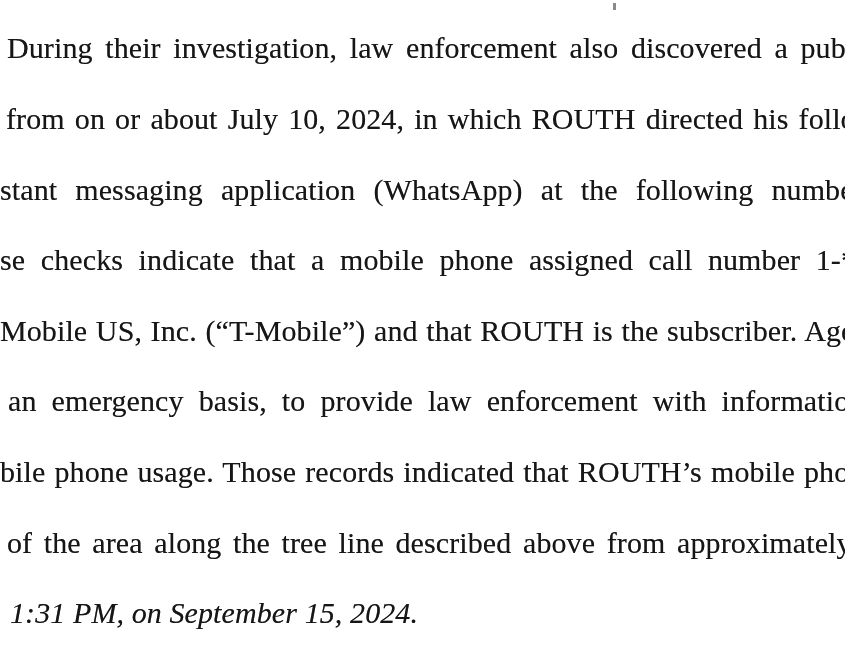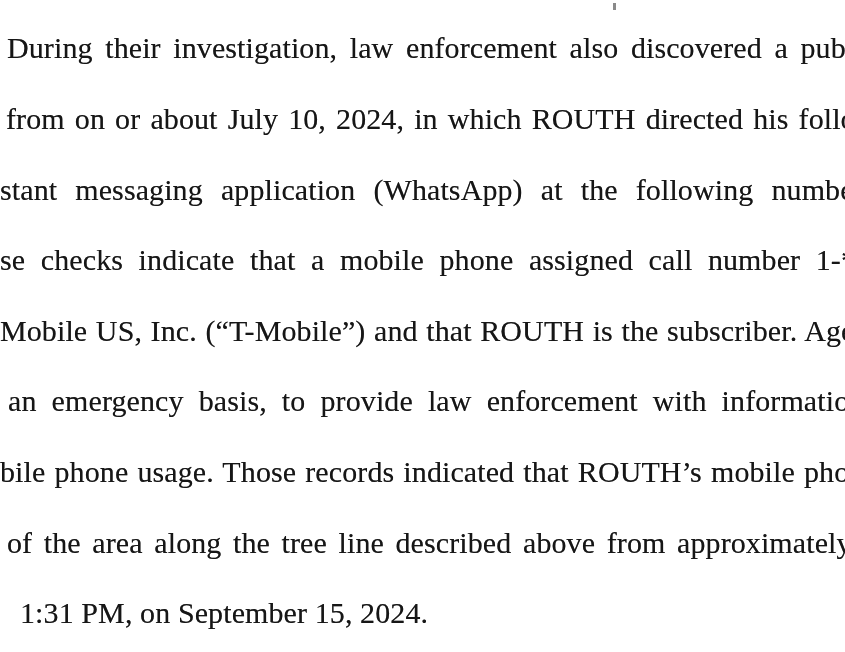--- a/index.html
+++ b/index.html
@@ -27,21 +27,21 @@
   }
   
   .l1 { top: 33px;  left: 7px;  word-spacing: 5px;   }
   .l2 { top: 104px; left: 6px;  word-spacing: 2.5px; }
   .l3 { top: 175px; left: 0px;  word-spacing: 10.5px;}
   .l4 { top: 245px; left: 0px;  word-spacing: 8px;   }
   .l5 { top: 316px; left: 0px;  word-spacing: 1px;   }
   .l6 { top: 386px; left: 8px;  word-spacing: 7.5px; }
   .l7 { top: 457px; left: 0px;  word-spacing: 1.5px; }
   .l8 { top: 528px; left: 7px;  word-spacing: 4px;   }
-  .l9 { top: 598px; left: 20px; word-spacing: 0px;   }
+  .l9 { top: 598px; left: 10px; word-spacing: 0px; font-style: italic;   }
   .scan-mark {
     position: absolute;
     left: 613px;
     top: 3px;
     width: 3px;
     height: 7px;
     background: #8a8a8a;
   }
 </style>
 </head>

